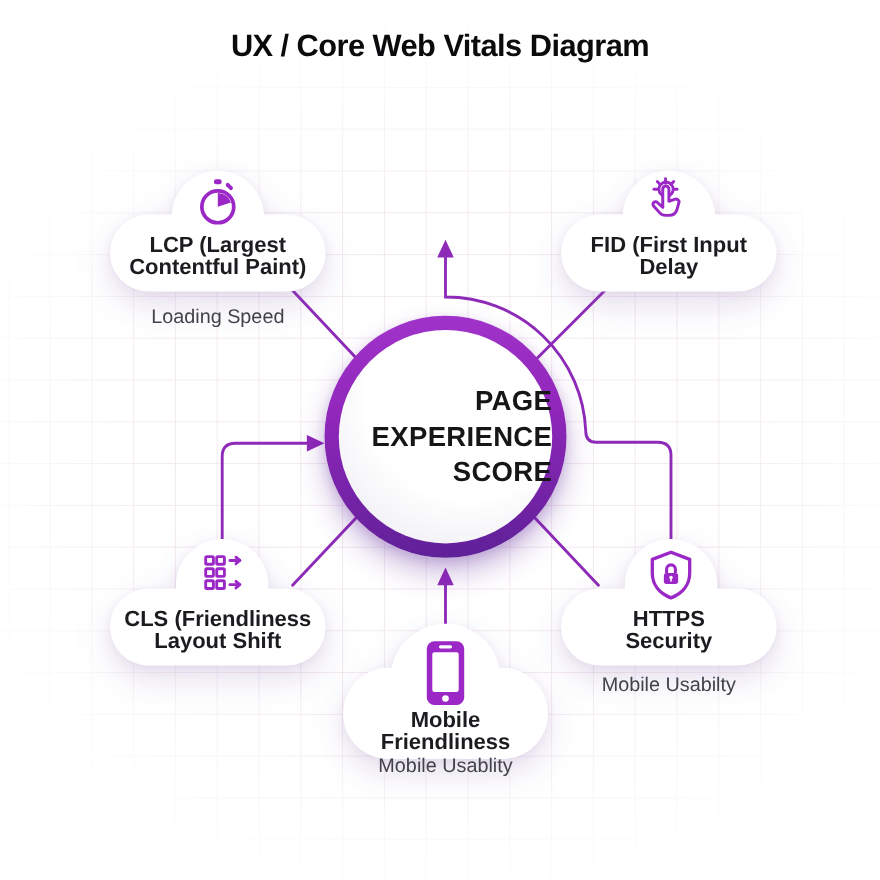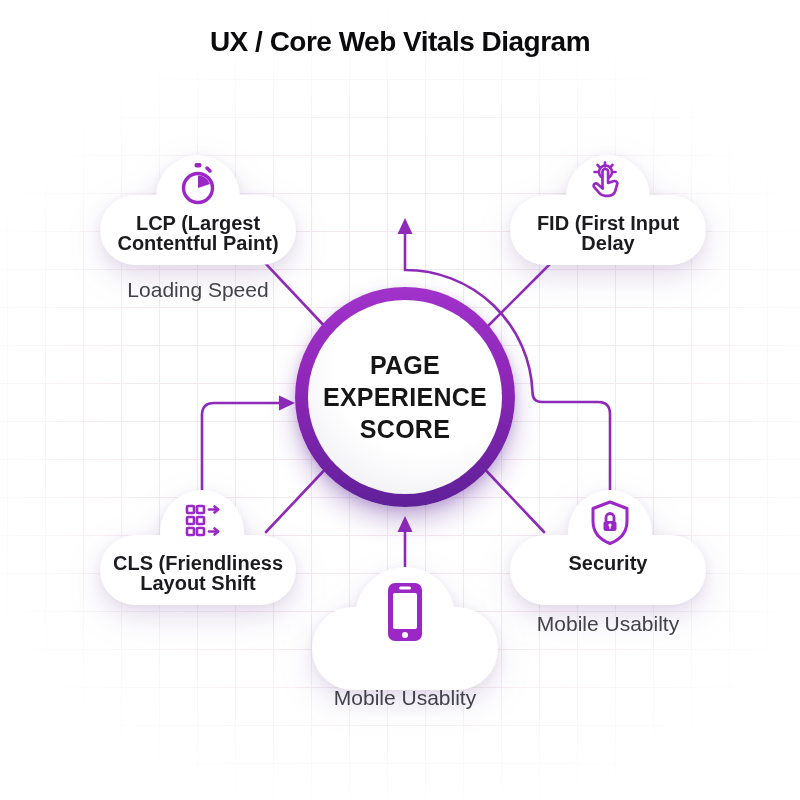--- a/index.html
+++ b/index.html
@@ -29,39 +29,39 @@
   
   .center-circle{
     position:absolute;left:295px;top:287px;width:220px;height:220px;z-index:3;
     border-radius:50%;
     background:linear-gradient(178deg,#a133cb 0%,#9027ba 40%,#5e2097 100%);
     box-shadow:0 14px 26px rgba(94,32,151,0.30), 0 4px 10px rgba(94,32,151,0.18);
   }
   .center-inner{
     position:absolute;inset:13px;border-radius:50%;
     background:radial-gradient(circle at 60% 32%, #ffffff 52%, #f3f2f6 78%, #e6e5ec 100%);
-    display:flex;flex-direction:column;align-items:center;justify-content:center;
+    display:flex;flex-direction:column;align-items:flex-end;justify-content:center;
     font-size:25px;font-weight:700;letter-spacing:0.3px;line-height:1.28;color:#161616;
     text-align:center;
   }
   
   .cloud{position:absolute;z-index:4;}
   .cloud-shape{position:absolute;inset:0;
     filter:drop-shadow(0 12px 16px rgba(124,86,162,0.18)) drop-shadow(0 2px 4px rgba(124,86,162,0.10));
   }
   .bump,.slab{position:absolute;background:#ffffff;}
   .bump{border-radius:50%;}
   .node-icon{position:absolute;z-index:2;}
   .node-title{
     position:absolute;left:0;width:100%;z-index:2;text-align:center;
     font-size:20px;font-weight:700;line-height:20px;color:#1c1c20;
   }
   .node-sub{
     position:absolute;left:0;width:100%;z-index:2;text-align:center;
-    font-size:21px;font-weight:400;color:#42424b;
+    font-size:18px;font-weight:400;color:#42424b;
   }
   .cloud-lcp{left:100px;top:155px;width:196px;height:150px;}
   .cloud-lcp .bump{left:56px;top:0;width:84px;height:84px;}
   .cloud-lcp .slab{left:0;top:40px;width:196px;height:70px;border-radius:35px;}
   .cloud-lcp .node-icon{left:73px;top:4px;}
   .cloud-lcp .node-title{top:58px;}
   .cloud-lcp .node-sub{top:123px;}
 
   .cloud-fid{left:510px;top:155px;width:196px;height:150px;}
   .cloud-fid .bump{left:56px;top:0;width:84px;height:84px;}
@@ -197,30 +197,35 @@
     <div class="slab"></div>
   </div>
   <svg class="node-icon" width="52" height="52" viewBox="0 0 52 52">
     <path d="M26 4 L43 10.5 V23 C43 33.5 36.5 41.5 26 45.5 C15.5 41.5 9 33.5 9 23 V10.5 Z" fill="none" stroke="#9b27c6" stroke-width="3" stroke-linejoin="round"></path>
     <path d="M22 23 V19.5 a4 4 0 0 1 8 0 V23" fill="none" stroke="#9b27c6" stroke-width="2.8"></path>
     <rect x="19.5" y="23" width="13" height="10" rx="2.5" fill="#9b27c6"></rect>
     <circle cx="26" cy="27" r="1.6" fill="#ffffff"></circle>
     <rect x="25.3" y="27.5" width="1.4" height="3.2" fill="#ffffff"></rect>
   </svg>
   <div class="node-title">
+    <div>HTTPS</div>
     <div>Security</div>
   </div>
   <div class="node-sub">Mobile Usabilty</div>
 </div>
 
 <div class="cloud cloud-mobile">
   <div class="cloud-shape">
     <div class="bump"></div>
     <div class="slab"></div>
   </div>
   <svg class="node-icon" width="46" height="62" viewBox="0 0 46 62">
     <rect x="6" y="2" width="34" height="58" rx="7" fill="#9b27c6"></rect>
     <rect x="11" y="12" width="24" height="36" rx="2" fill="#ffffff"></rect>
     <rect x="17" y="5.5" width="12" height="3" rx="1.5" fill="#ffffff"></rect>
     <circle cx="23" cy="54" r="3" fill="#ffffff"></circle>
   </svg>
+  <div class="node-title">
+    <div>Mobile</div>
+    <div>Friendliness</div>
+  </div>
   <div class="node-sub">Mobile Usablity</div>
 </div>
 
 </body></html>

